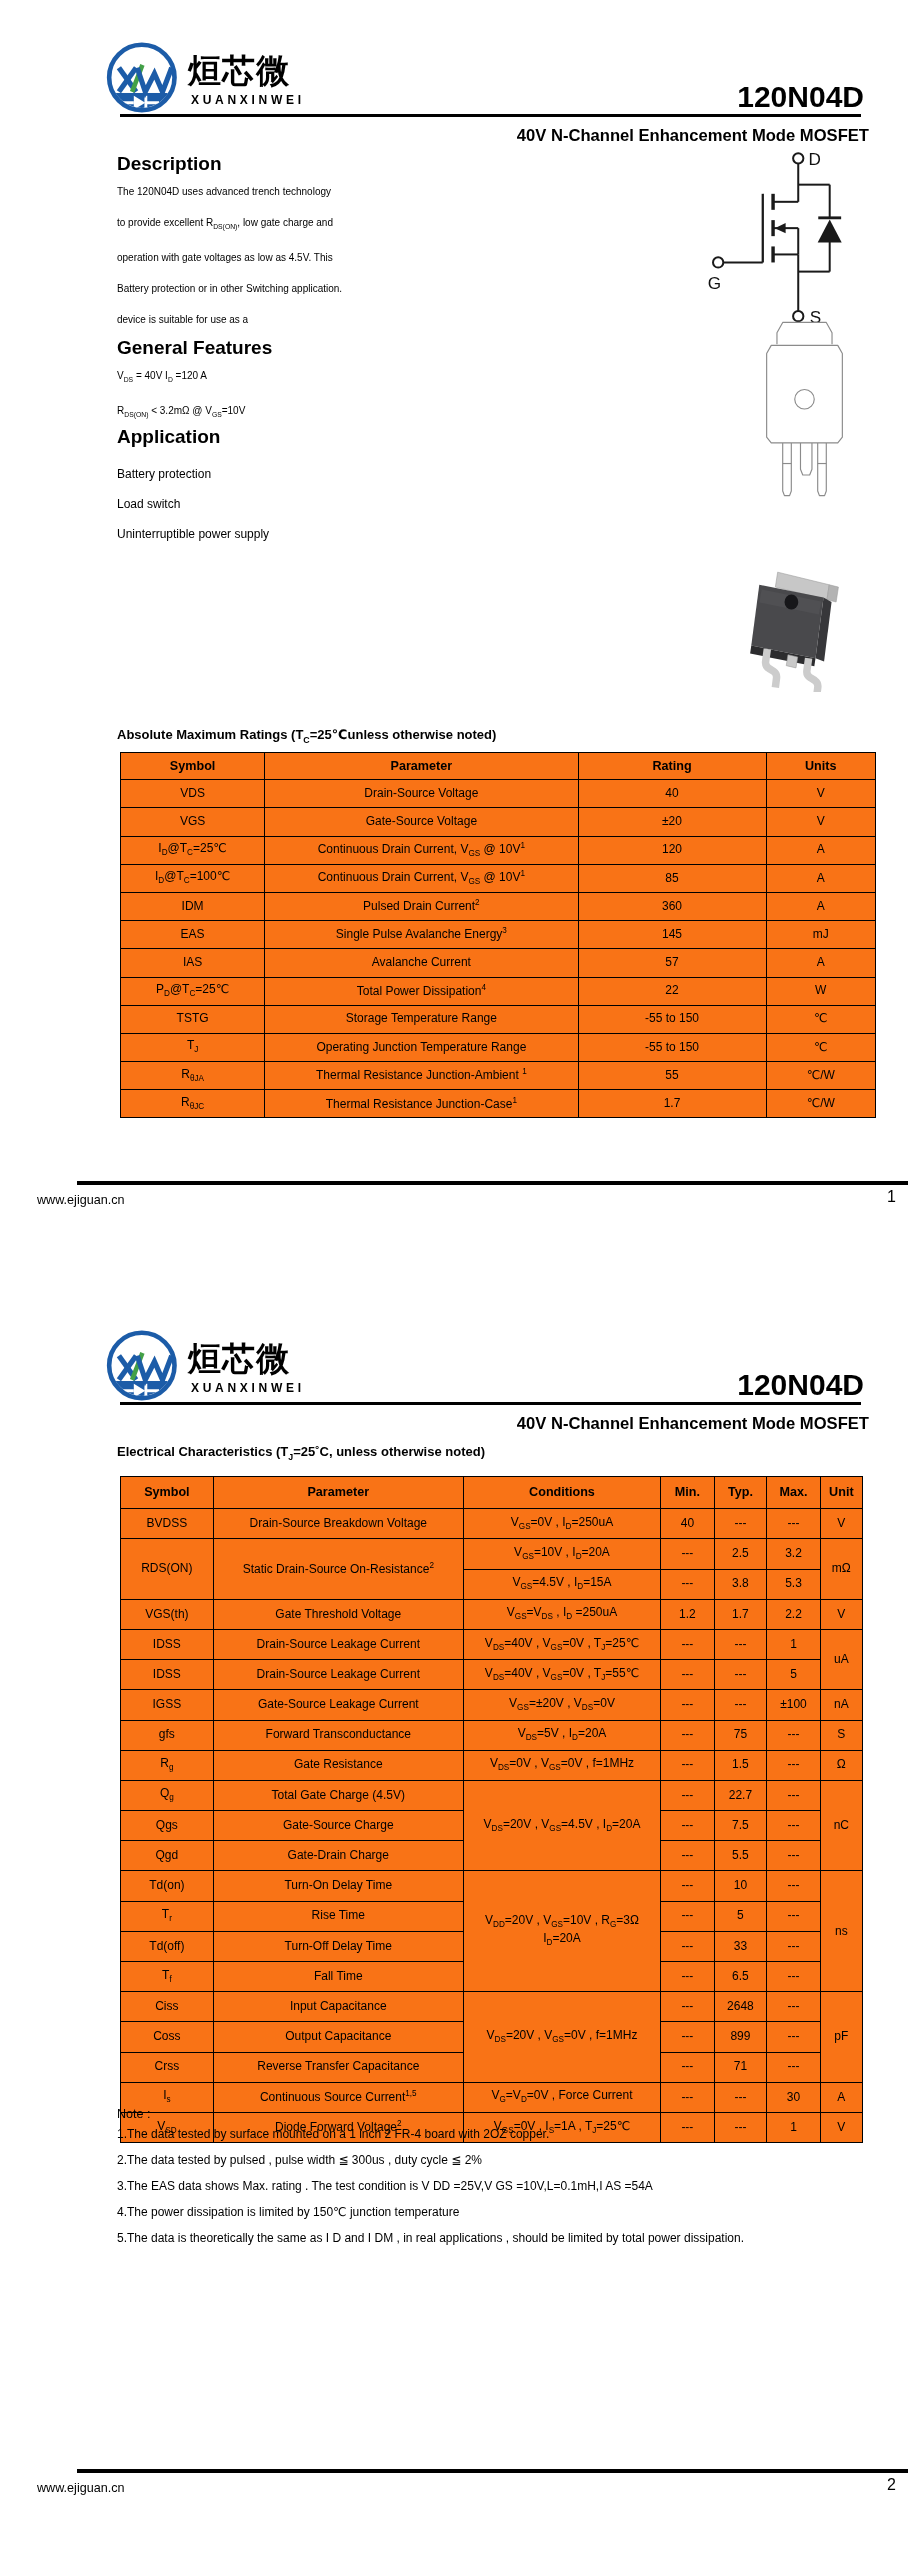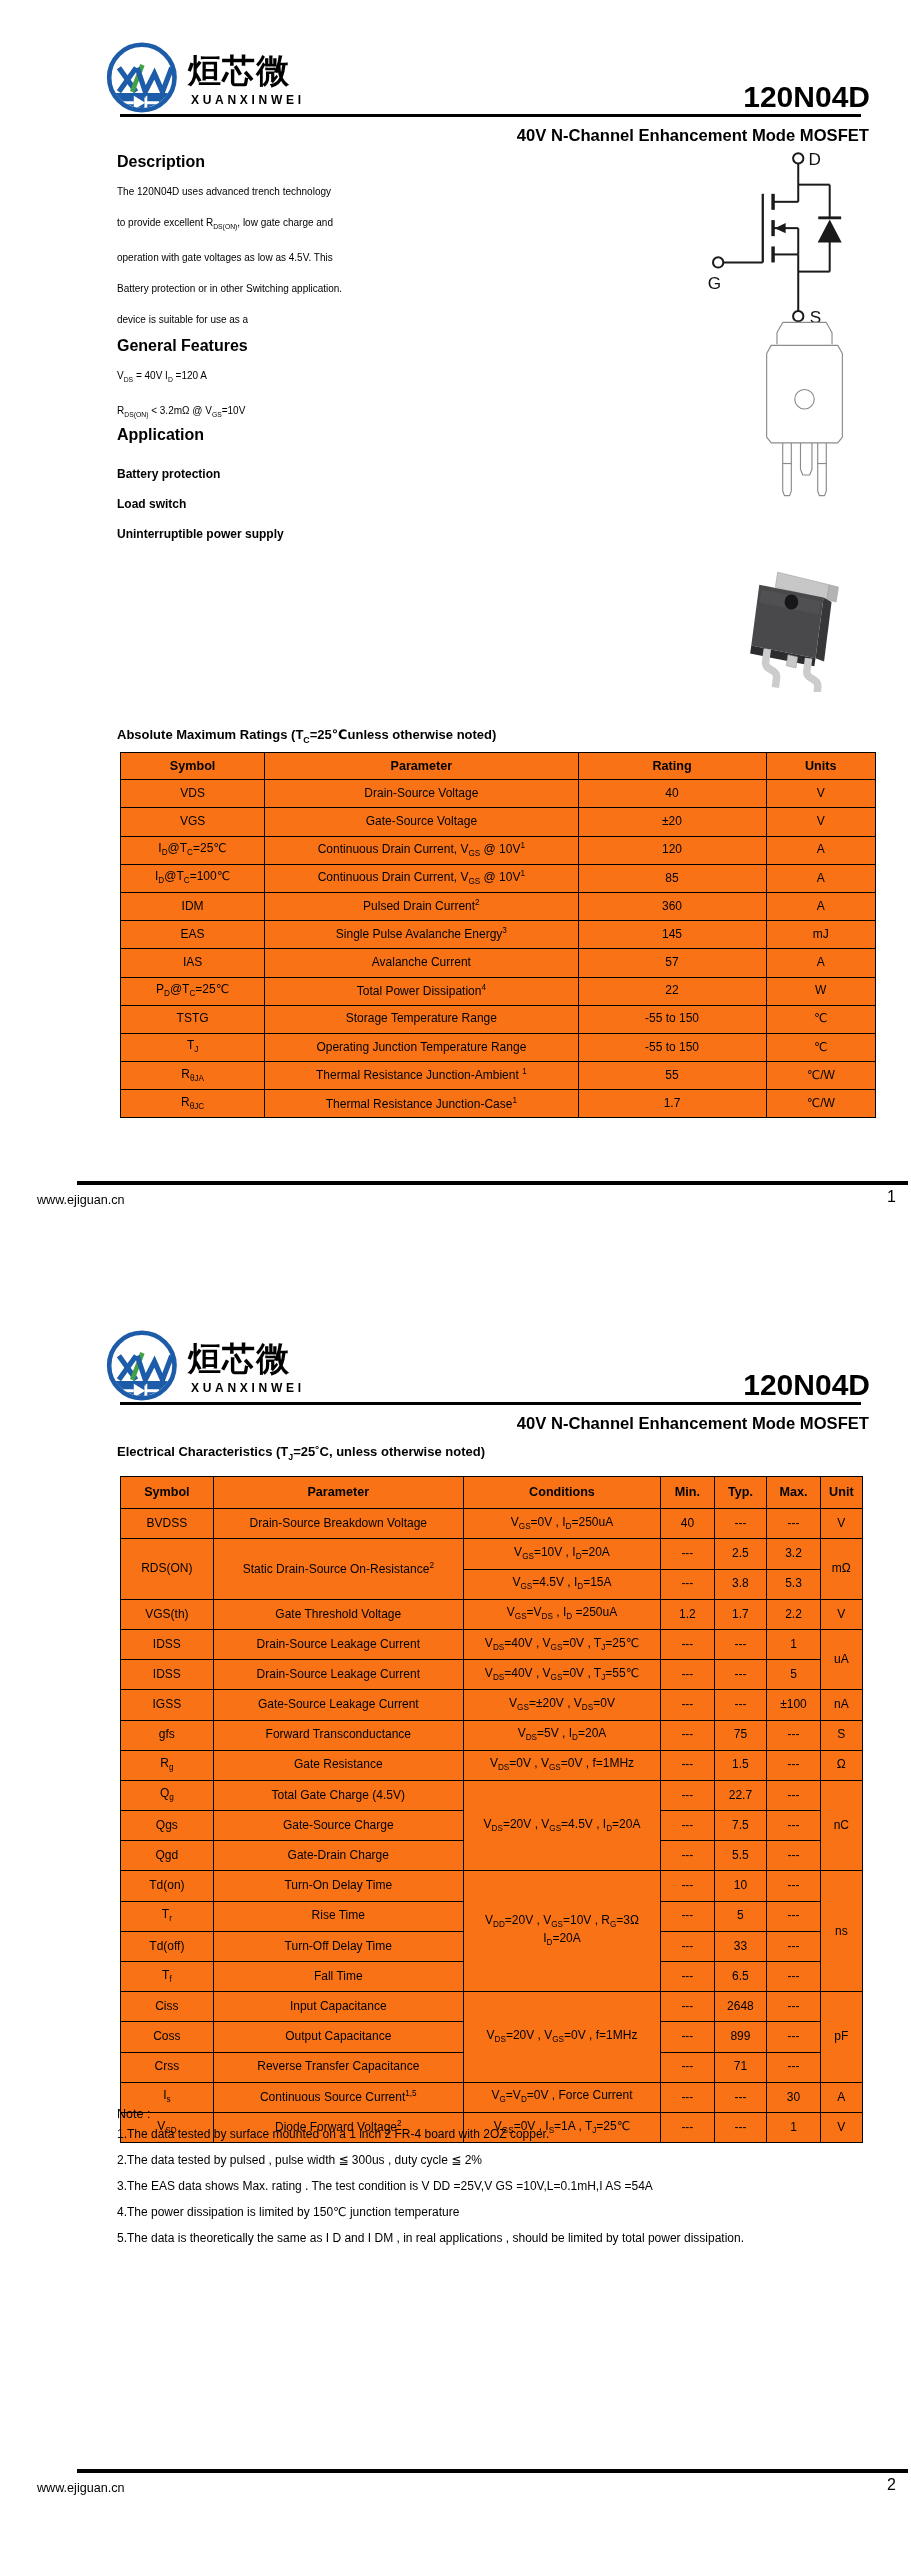--- a/index.html
+++ b/index.html
@@ -6,28 +6,28 @@
   html,body{margin:0;padding:0;background:#ffffff;}
   body{font-family:"Liberation Sans","DejaVu Sans",sans-serif;color:#000;width:911px;}
   .doc{width:803px;padding-left:37px;}
   .page{position:relative;width:911px;height:1288px;background:#fff;overflow:hidden;}
   .abs{position:absolute;}
 
   
   .logo-svg{left:67px;top:39px;width:86px;height:77px;}
   .brand-cn{left:151px;top:53px;font-size:33px;font-weight:700;letter-spacing:1.1px;line-height:1.1;}
   .brand-en{left:154px;top:93px;font-size:12px;font-weight:600;letter-spacing:3.7px;}
-  .part-number{right:78px;top:80px;font-size:30px;font-weight:700;letter-spacing:0px;}
+  .part-number{right:84px;top:80px;font-size:30px;font-weight:700;letter-spacing:0px;}
   .header-rule{left:83px;top:114px;width:741px;height:3.4px;background:#000;}
   .subtitle{right:79px;top:126px;font-size:16.6px;font-weight:700;}
 
   
-  .sec-title{font-size:16px;font-weight:700;}
+  .sec-title{font-size:19px;font-weight:700;}
   .desc-block p,.feat-block p{margin:0;line-height:31px;font-size:10px;}
-  .app-block p{margin:0;line-height:30px;font-size:12px;font-weight:bold;}
+  .app-block p{margin:0;line-height:30px;font-size:12px;}
 
   
   .data-table{border-collapse:collapse;table-layout:fixed;position:absolute;background:#f97316;border:1.7px solid #000;}
   .data-table th,.data-table td{border:1.1px solid #000;text-align:center;vertical-align:middle;padding:1.1px 3.4px;font-size:12px;line-height:1.3;overflow:hidden;}
   .data-table th{font-weight:700;font-size:12.6px;}
   .data-table thead th{border-bottom:1.7px solid #000;}
   sub{font-size:68%;}
   sup{font-size:68%;}
   .abs-max-table{left:83px;top:752px;width:756px;}
   .abs-max-table th{height:24px;}

